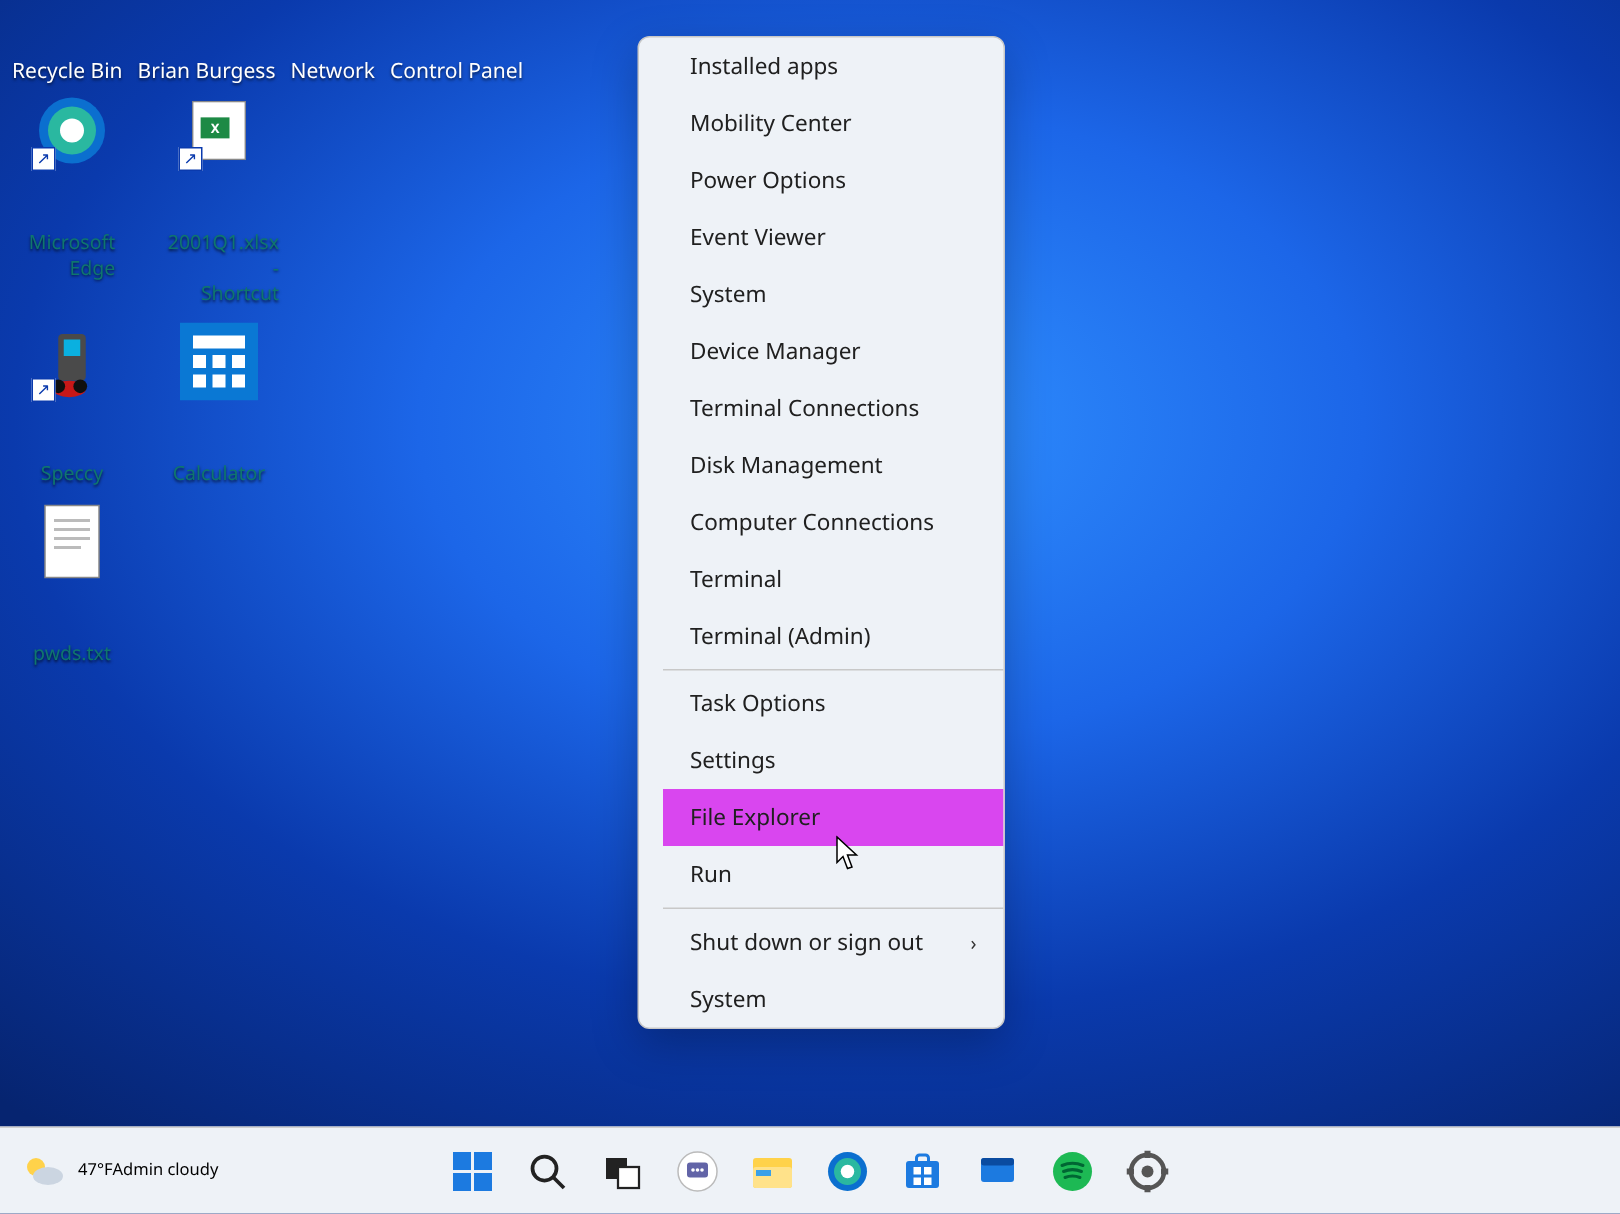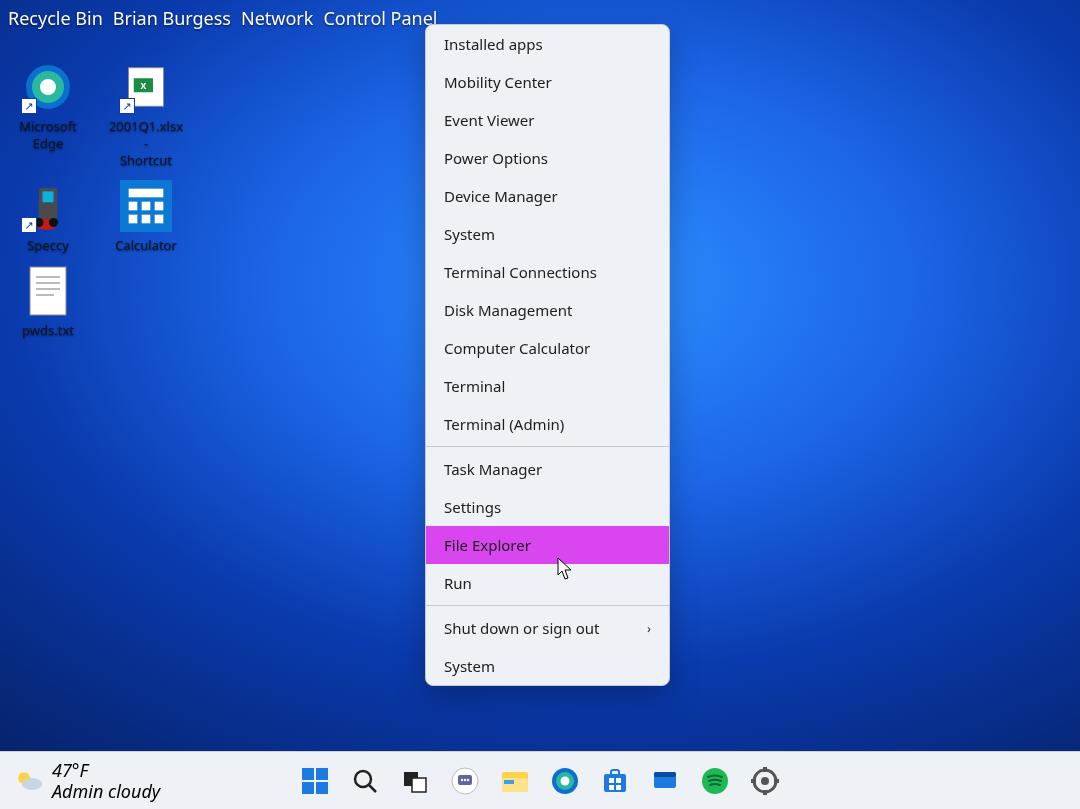--- a/index.html
+++ b/index.html
@@ -4,45 +4,45 @@
 <style>
   * { box-sizing: border-box; margin: 0; padding: 0; font-family: "Segoe UI", system-ui, sans-serif; }
   html, body { width: 1080px; height: 809px; overflow: hidden; }
   body {
     background: radial-gradient(ellipse 900px 600px at 55% 35%, #2f8fff 0%, #1c66e8 35%, #0a3aad 65%, #062470 100%);
     position: relative;
   }
 
   
   .desktop-top-row { display: flex; gap: 10px; padding: 6px 8px; }
-  .desktop-top-row span { color: #fff; font-size: 18px; text-shadow: 0 1px 2px rgba(0,0,0,.6); }
+  .desktop-top-row span { color: #fff; font-size: 14px; text-shadow: 0 1px 2px rgba(0,0,0,.6); margin-top: 32px; }
 
   
   .desktop-icons { position: absolute; left: 0; top: 60px; display: flex; flex-direction: column; gap: 10px; padding-left: 8px; }
   .icon-row { display: flex; gap: 18px; align-items: flex-start; }
   .desktop-icon { width: 80px; display:flex; flex-direction:column; align-items:center; gap:4px; cursor:pointer; }
   .desktop-icon .glyph { width: 54px; height: 54px; display:flex; align-items:center; justify-content:center; position:relative;}
-  .desktop-icon .label { color:#0f172a; font-size:13px; line-height:1.3; text-align:center; text-shadow:0 1px 2px rgba(0,0,0,.7); white-space:pre-line;}
+  .desktop-icon .label { color:#0f766e; font-size:13px; line-height:1.3; text-align:right; text-shadow:0 1px 2px rgba(0,0,0,.7); white-space:pre-line;margin-top:35px;}
   .shortcut-badge { position:absolute; left:0; bottom:0; width:16px; height:16px; background:#fff; border:1px solid #0a3aad; }
   .shortcut-badge::after { content:"↗"; font-size:11px; color:#0a3aad; position:absolute; inset:0; text-align:center; line-height:14px; }
 
   
-  .context-menu { position:absolute; left:425px; top:24px; width:245px; background:#eef2f7; border:1px solid #c8c8c8; border-radius:8px; box-shadow:0 10px 30px rgba(0,0,0,.25); overflow:hidden; }
+  .context-menu { position:absolute; left:425px; top:24px; width:245px; background:#eef2f7; border:1px solid #c8c8c8; border-radius:8px; box-shadow:0 10px 30px rgba(0,0,0,.25); overflow:hidden;padding-left:16px; }
   .context-menu .item { padding:9px 18px; font-size:15px; color:#202020; cursor:pointer; display:flex; justify-content:space-between; align-items:center;}
   .context-menu .item.hovered { background:#d946ef; }
   .context-menu .sep { height:1px; background:#c8c8c8; margin:3px 0; }
   .context-menu .chev { font-size:13px; color:#333; }
 
   
   .cursor { position:absolute; left:557px; top:557px; pointer-events:none; }
 
   
   .taskbar { position:absolute; left:0; right:0; bottom:0; height:58px; background:#eef2f7; border-top:1px solid #d0d0d0; display:flex; align-items:center; }
   .weather-widget { display:flex; align-items:center; gap:8px; padding-left:14px; }
-  .weather-text { display:flex; flex-direction:column; line-height:1.15; font-size:18px;font-style:italic;}
+  .weather-text { display:flex; line-height:1.15; font-size:11px;}
   .taskbar-center { position:absolute; left:50%; transform:translateX(-50%); display:flex; gap:22px; align-items:center; }
   .tb-icon { width:28px; height:28px; display:flex; align-items:center; justify-content:center; cursor:pointer; }
   svg { display:block; }
 </style>
 </head>
 <body>
 
 <div class="desktop-top-row">
   <span>Recycle Bin</span>
   <span>Brian Burgess</span>
@@ -125,31 +125,31 @@
           </svg>
       </div>
       <div class="label">pwds.txt</div>
     </div>
   </div>
 </div>
 
 <div class="context-menu">
   <div class="item">Installed apps</div>
   <div class="item">Mobility Center</div>
+  <div class="item">Power Options</div>
   <div class="item">Event Viewer</div>
-  <div class="item">Power Options</div>
+  <div class="item">System</div>
   <div class="item">Device Manager</div>
-  <div class="item">System</div>
   <div class="item">Terminal Connections</div>
   <div class="item">Disk Management</div>
-  <div class="item">Computer Calculator</div>
+  <div class="item">Computer Connections</div>
   <div class="item">Terminal</div>
   <div class="item">Terminal (Admin)</div>
   <div class="sep"></div>
-  <div class="item">Task Manager</div>
+  <div class="item">Task Options</div>
   <div class="item">Settings</div>
   <div class="item hovered">File Explorer</div>
   <div class="item">Run</div>
   <div class="sep"></div>
   <div class="item">
     <span>Shut down or sign out</span>
     <span class="chev">›</span>
   </div>
   <div class="item">System</div>
 </div>

